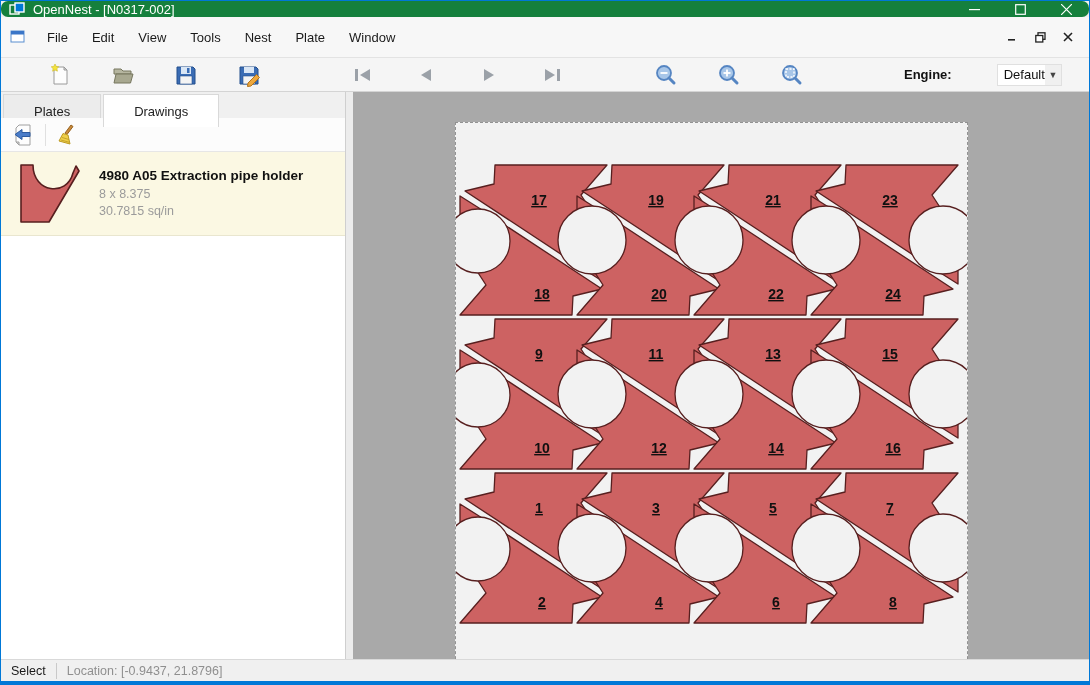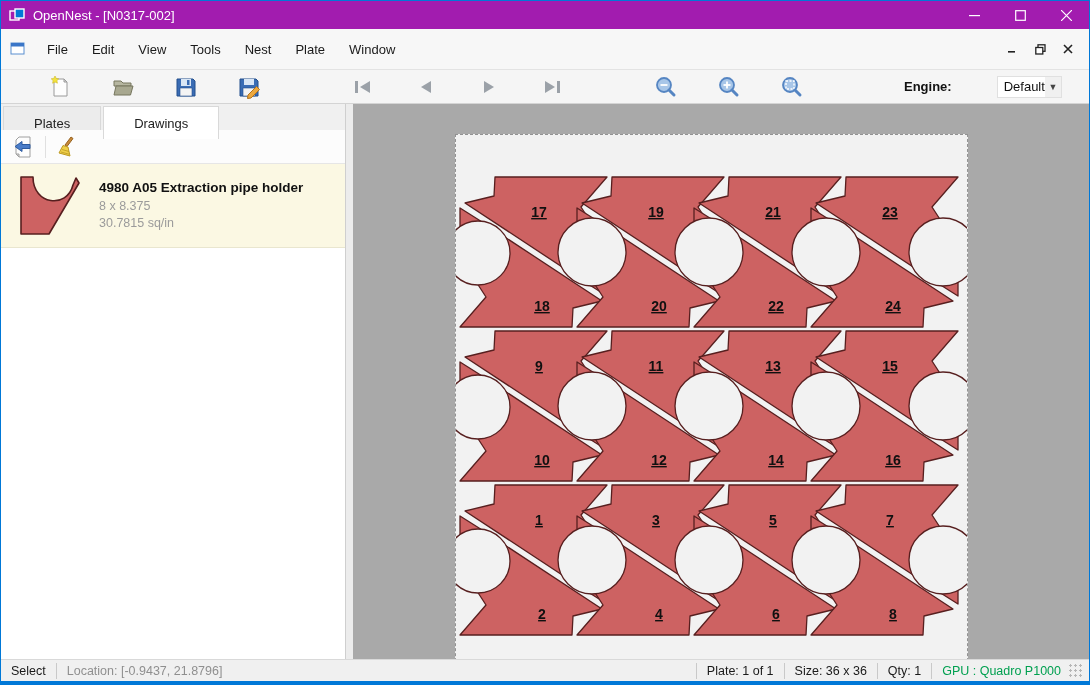--- a/index.html
+++ b/index.html
@@ -2,21 +2,21 @@
 <html style="--part-fill: #cd6262; --part-stroke: #571f1f;"><head>
 <meta charset="utf-8">
 <style>
   * { margin:0; padding:0; box-sizing:border-box; }
   html,body { width:1090px; height:685px; }
   body { font-family:"Liberation Sans", sans-serif; font-size:13px; }
   .window { position:relative; width:1090px; height:685px; background:#f0f0f0;
             border:1px solid #0078d7; overflow:hidden; }
 
   
-  .titlebar { height:28px; background:#a21caf; color:#fff; display:flex; align-items:center; }
+  .titlebar { height:16px; background:#15803d; color:#fff; display:flex; align-items:center;border-radius:7px; }
   .titlebar .appicon { width:16px; height:16px; margin:0 8px 0 8px; }
   .titlebar .title { font-size:13px; flex:1; }
   .caption-btns { display:flex; height:100%; }
   .cap-btn { width:46px; height:100%; display:flex; align-items:center; justify-content:center;
              color:#fff; font-size:13px; }
   .cap-btn svg { display:block; }
 
   
   .menubar { height:41px; background:#f7f7f7; display:flex; align-items:center; border-bottom:1px solid #e3e3e3; }
   .mdi-doc-icon { width:16px; height:16px; margin:0 9px; }
@@ -342,25 +342,14 @@
             <text class="plabel" x="437" y="484">8</text>
           </svg>
       </div>
     </div>
   </div>
 
   <div class="statusbar">
     <span class="st">Select</span>
     <span class="ssep"></span>
     <span class="st dim">Location: [-0.9437, 21.8796]</span>
-    <div class="st-right">
-      <span class="ssep"></span>
-      <span class="st">Plate: 1 of 1</span>
-      <span class="ssep"></span>
-      <span class="st">Size: 36 x 36</span>
-      <span class="ssep"></span>
-      <span class="st">Qty: 1</span>
-      <span class="ssep"></span>
-      <span class="st" style="color: rgb(0, 160, 80);">GPU : Quadro P1000</span>
-      <span class="grip-corner"></span>
-    </div>
   </div>
 </div>
 
 </body></html>

